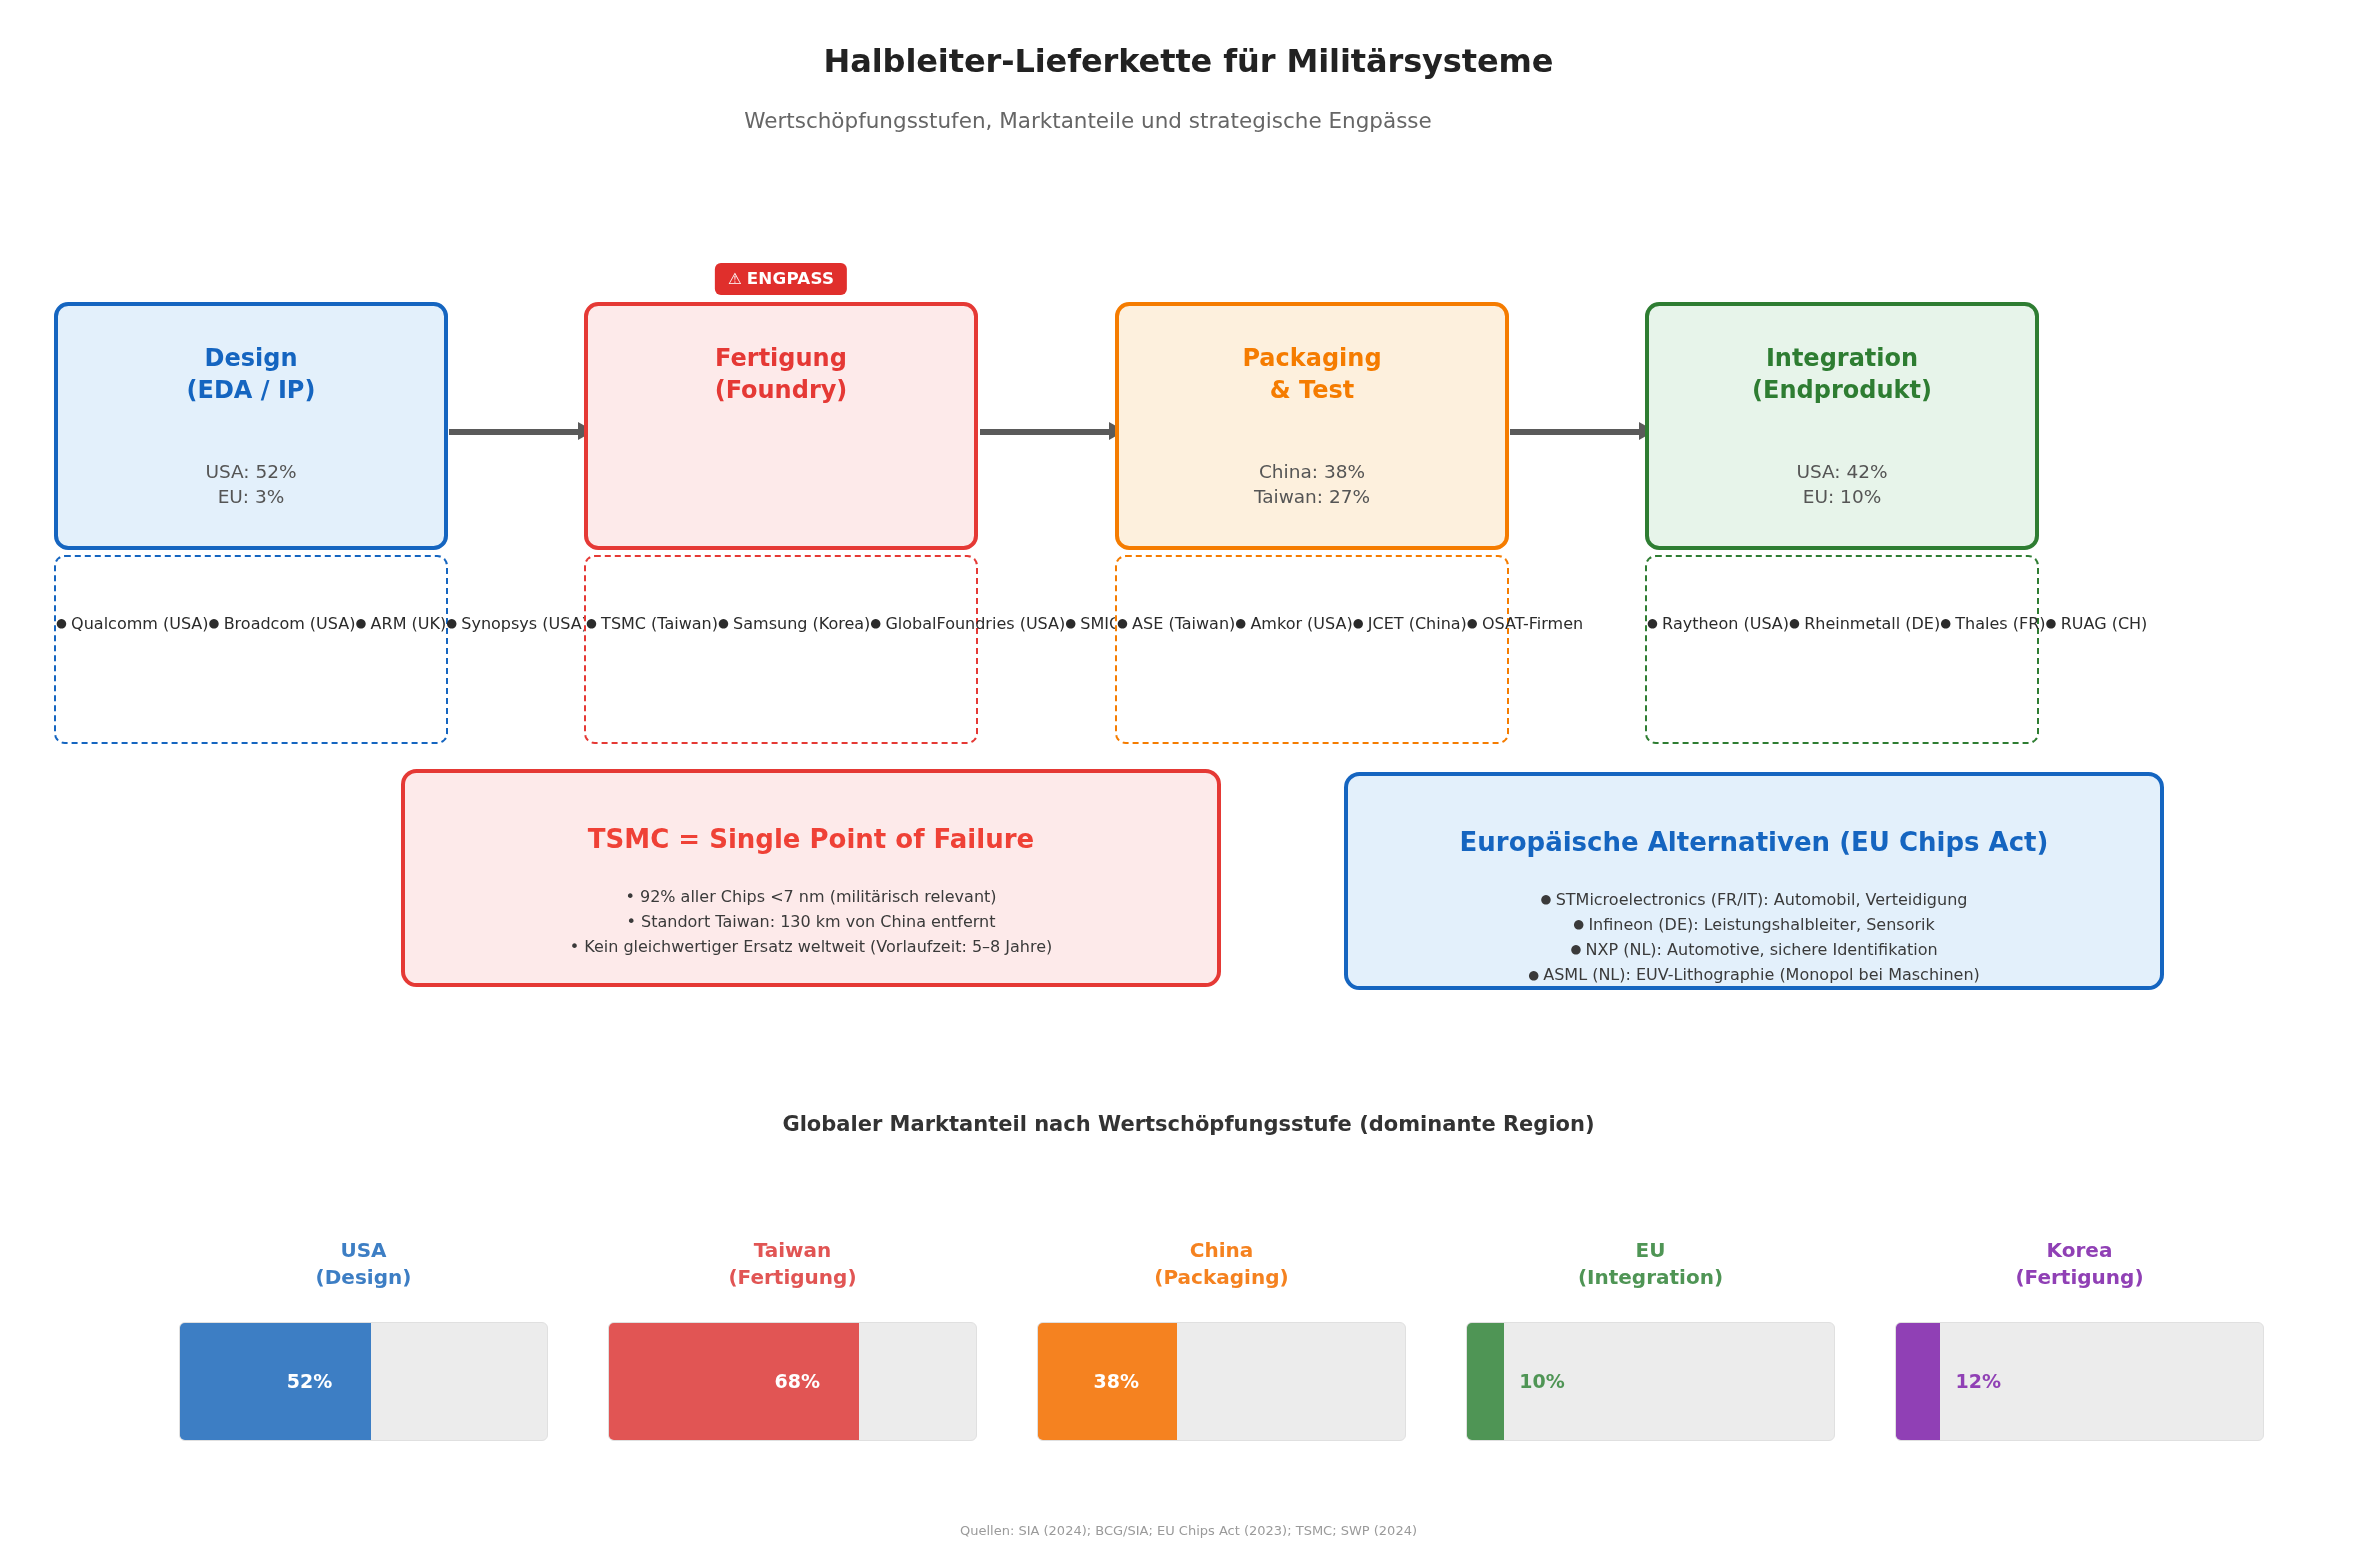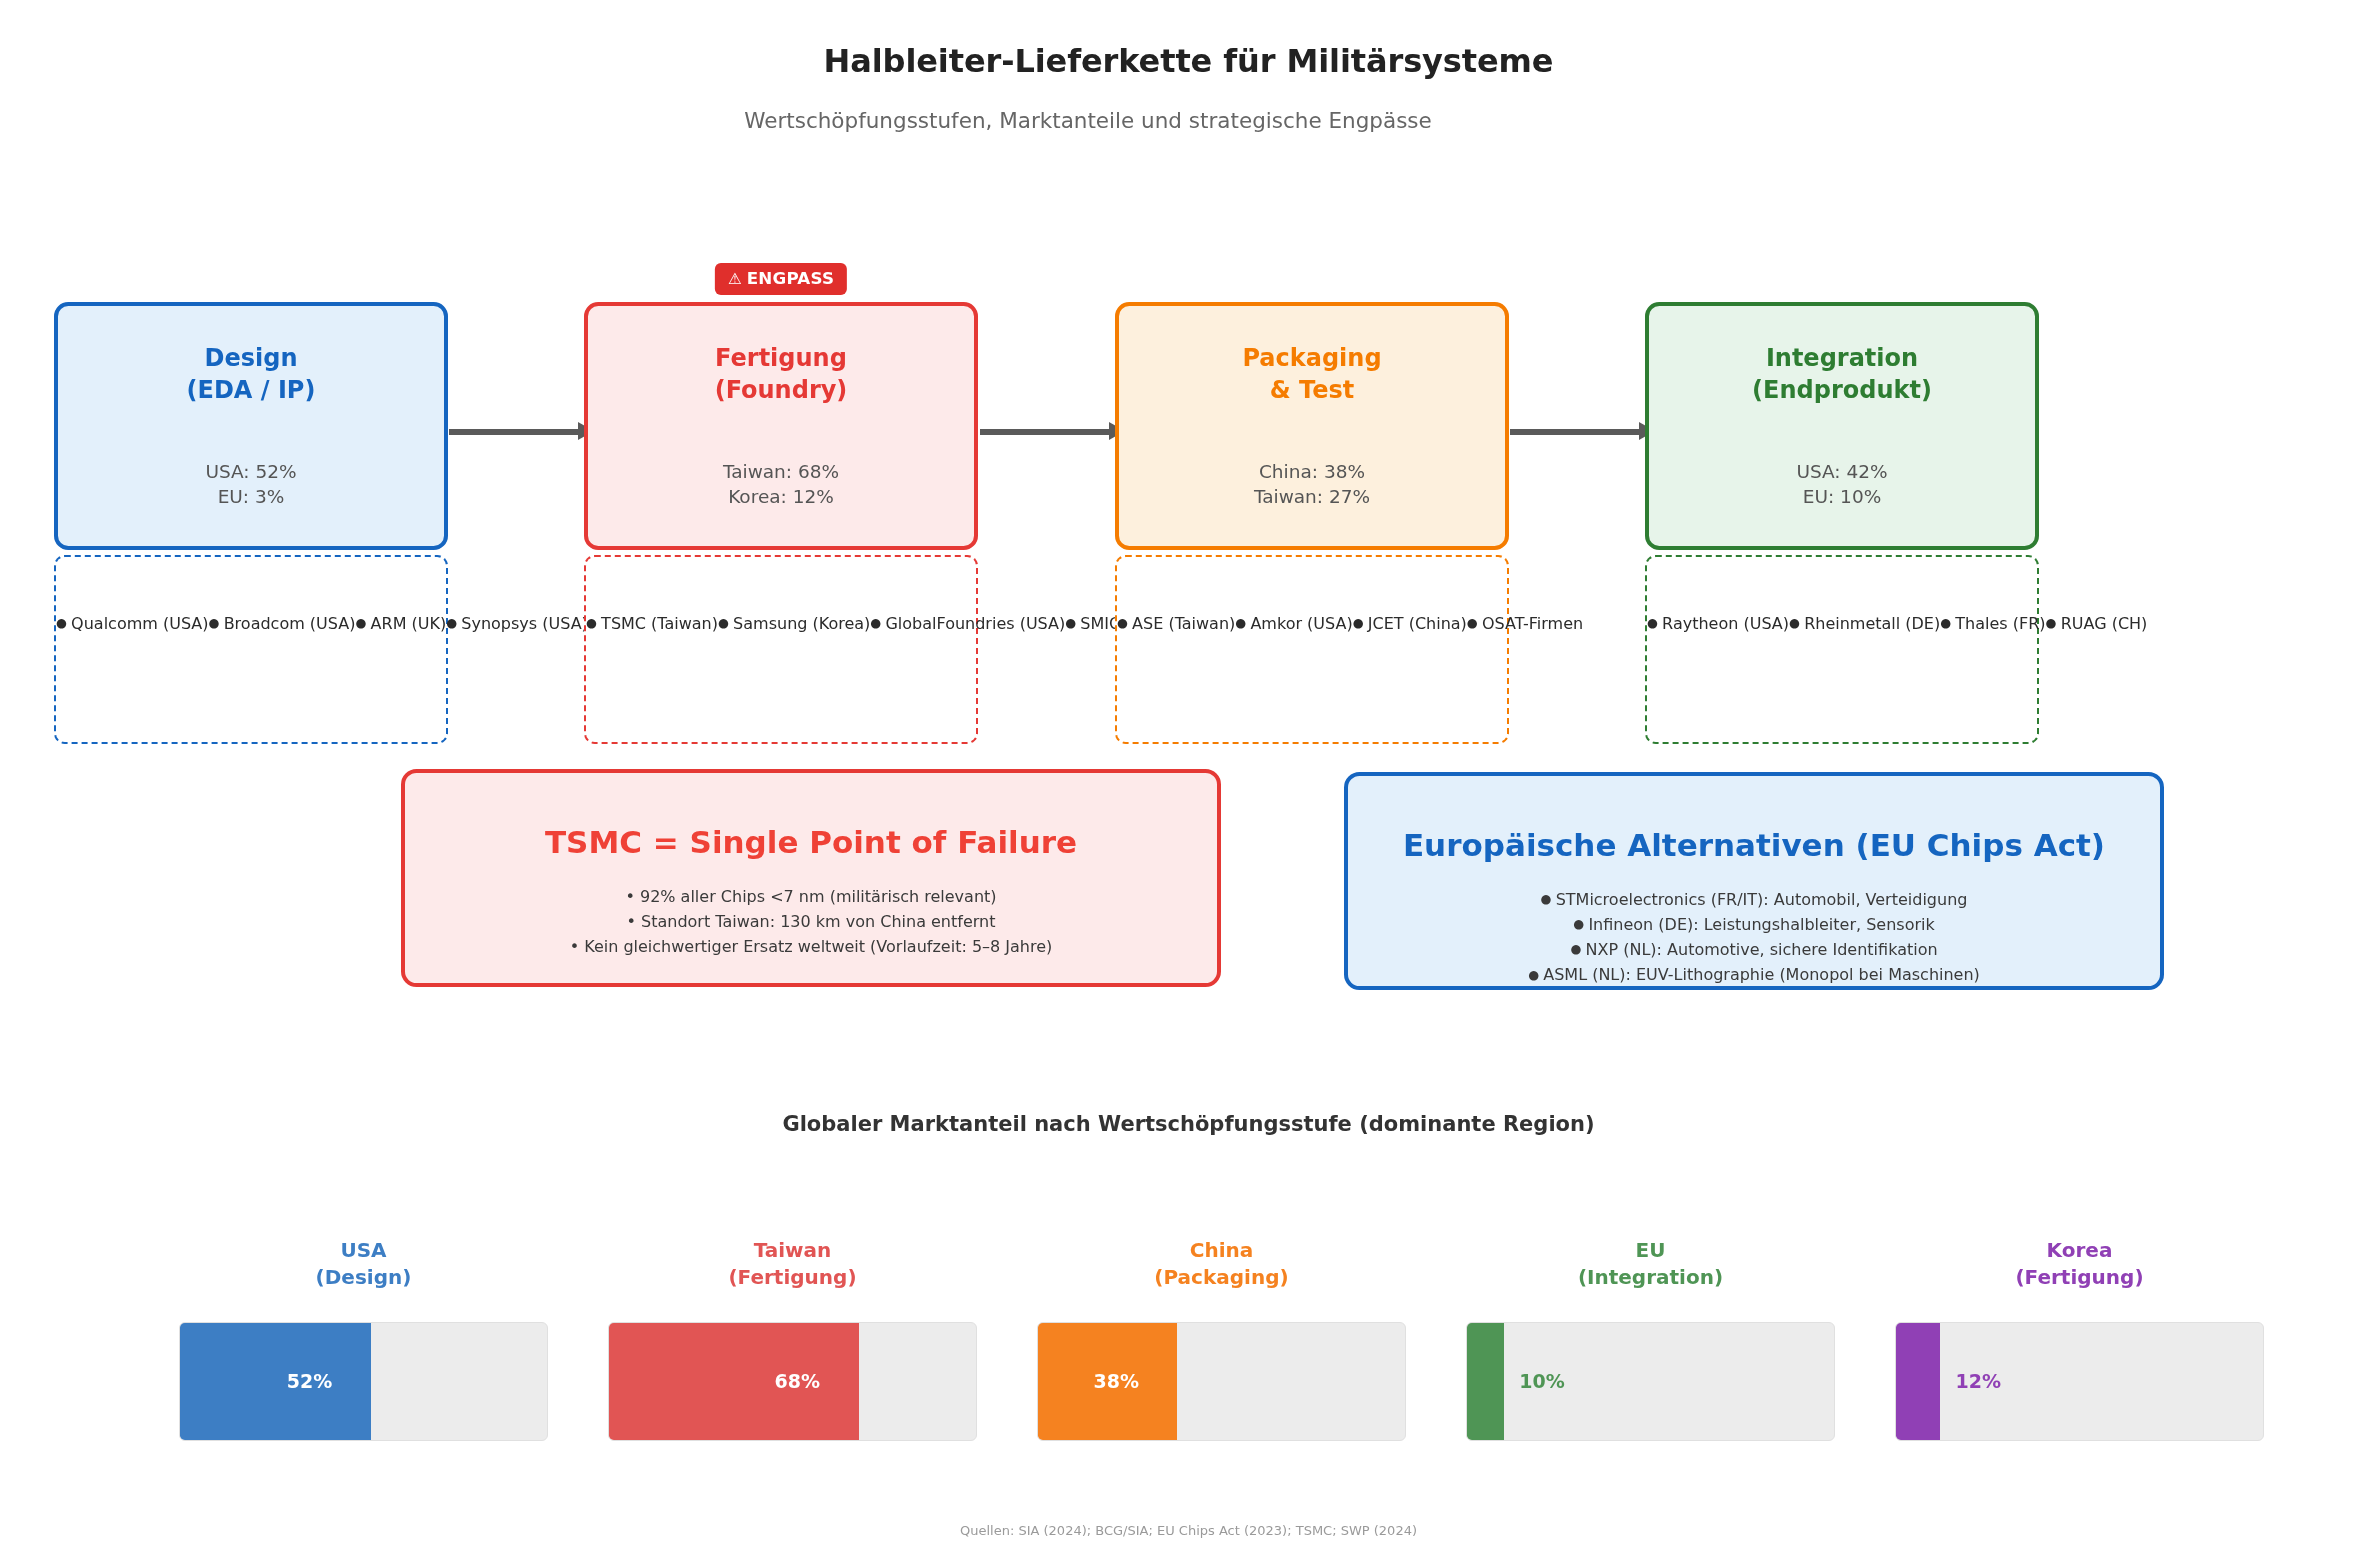--- a/index.html
+++ b/index.html
@@ -86,21 +86,21 @@
     border-bottom:9.6px solid transparent;
   }
 
   
   .callout{
     position:absolute;border-radius:15.5px;border-width:4.2px;border-style:solid;
     box-sizing:border-box;
   }
   .callout-title{
     position:absolute;left:0;right:0;top:51px;text-align:center;
-    font-size:31px;font-weight:bold;
+    font-size:26px;font-weight:bold;
   }
   .callout-list{
     position:absolute;left:0;right:0;top:111px;text-align:center;
   }
   .callout-list .line{font-size:16px;color:#3a3a3a;line-height:1.57;white-space:nowrap;}
   .callout-list .dot{font-size:12.5px;position:relative;top:-1.8px;margin-right:4.2px;}
 
   #callout-tsmc{left:401px;top:769px;width:820px;height:218px;
     background:#fdeaea;border-color:#e53935;}
   #callout-tsmc .callout-title{color:#ef4136;}
@@ -168,22 +168,20 @@
         <div class="sub-item"><span class="dot">●</span><span>Synopsys (USA)</span></div>
       </div>
     </div>
   </div>
 
   <div class="stage-col t-red" style="left:584px;">
     <div class="stage-box">
       <div class="badge"><span class="warn">⚠</span><span>ENGPASS</span></div>
       <div class="stage-title">Fertigung
 (Foundry)</div>
-      <div class="stage-shares">Taiwan: 68%
-Korea: 12%</div>
     </div>
     <div class="stage-sub">
       <div class="sub-list">
         <div class="sub-item"><span class="dot">●</span><span>TSMC (Taiwan)</span></div>
         <div class="sub-item"><span class="dot">●</span><span>Samsung (Korea)</span></div>
         <div class="sub-item"><span class="dot">●</span><span>GlobalFoundries (USA)</span></div>
         <div class="sub-item"><span class="dot">●</span><span>SMIC (China)</span></div>
       </div>
     </div>
   </div>

